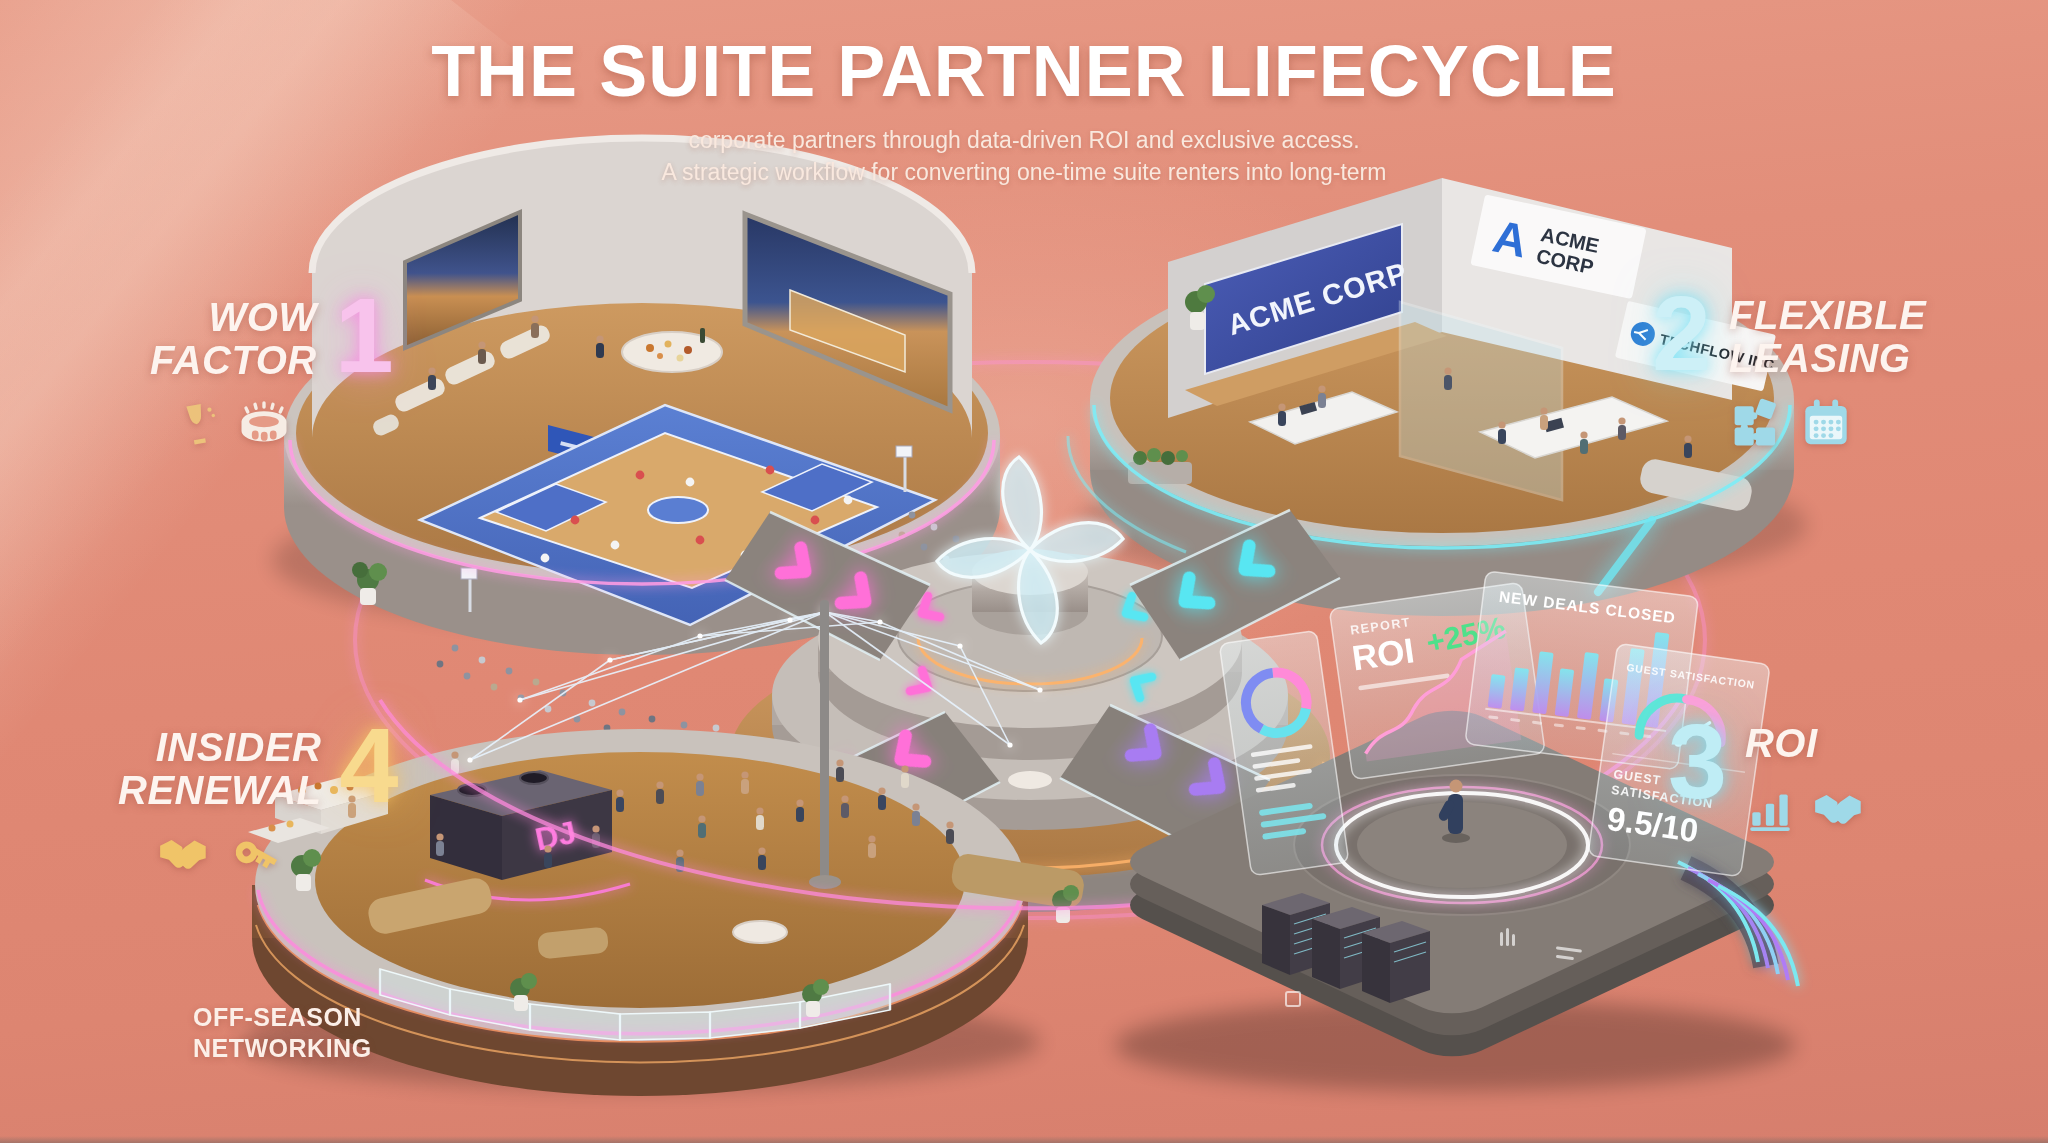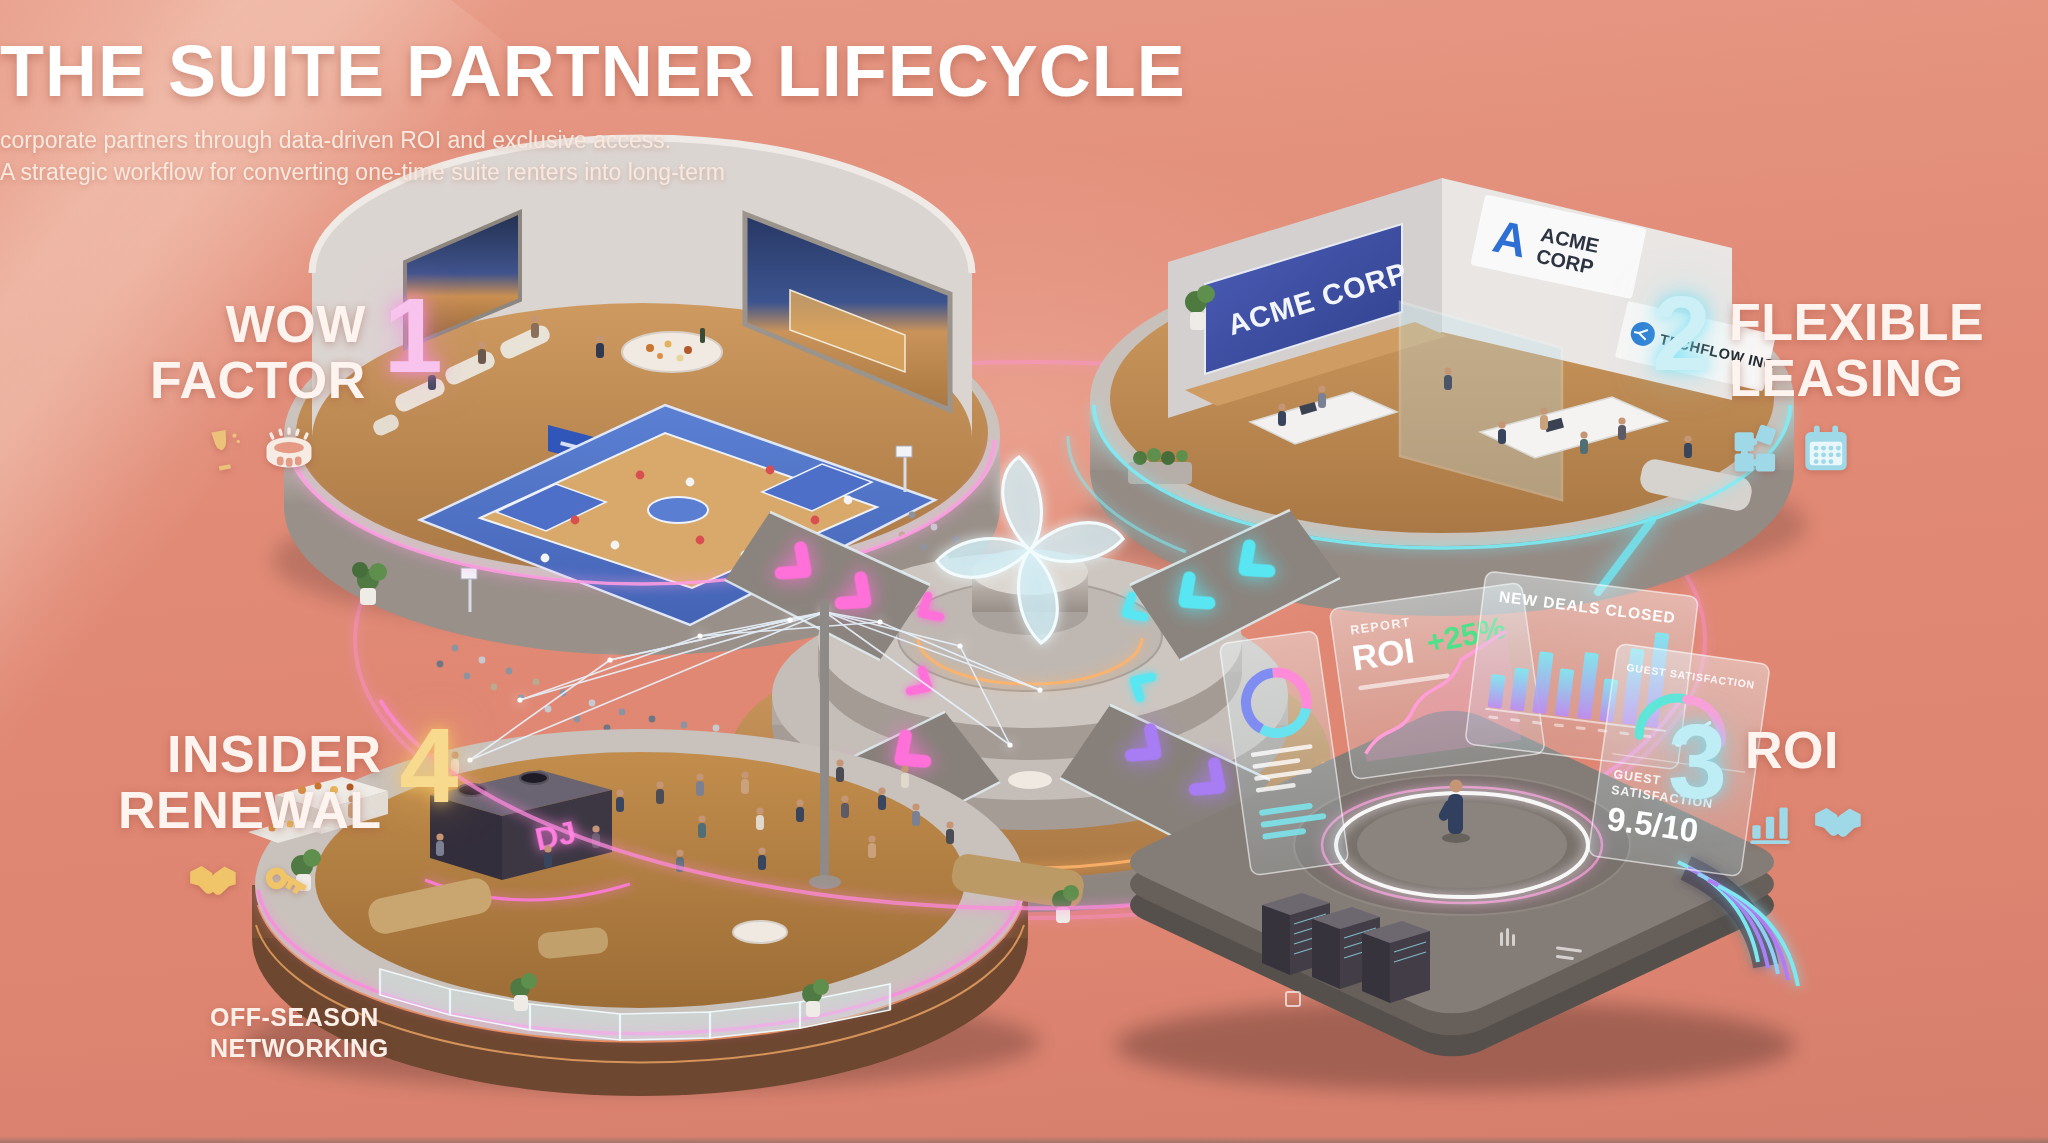--- a/index.html
+++ b/index.html
@@ -11,40 +11,40 @@
   .beam{position:absolute; pointer-events:none;}
   .beam1{left:-420px; top:-260px; width:560px; height:1500px;
     background:linear-gradient(90deg, rgba(255,236,222,0) 0%, rgba(255,236,222,.34) 50%, rgba(255,236,222,0) 100%);
     transform:rotate(38deg);}
   .beam2{left:-120px; top:-300px; width:300px; height:1400px;
     background:linear-gradient(90deg, rgba(255,236,222,0) 0%, rgba(255,236,222,.20) 50%, rgba(255,236,222,0) 100%);
     transform:rotate(38deg);}
   .glowmid{position:absolute; left:520px; top:120px; width:1000px; height:600px; border-radius:50%;
     background:radial-gradient(ellipse at center, rgba(255,220,205,.25) 0%, rgba(255,220,205,0) 65%);}
   svg.world{position:absolute; left:0; top:0;}
-  header{position:absolute; left:0; right:0; top:30px; text-align:left; z-index:5;}
+  header{position:absolute; left:0; right:0; top:30px; text-align:center; z-index:5;}
   .title{font-size:72px; font-weight:800; letter-spacing:1px; color:#ffffff; margin:0;
     text-shadow:0 4px 10px rgba(160,80,60,.45);}
   .subtitle{margin-top:12px; font-size:23px; line-height:1.4; font-weight:500; color:#f9e8de;
     text-shadow:0 2px 5px rgba(160,80,60,.3);}
   .stage{position:absolute; display:flex; gap:18px; z-index:6;}
-  .stage .txt{font-size:52px; font-weight:800; line-height:1.08; color:#fdf4ef;
-    text-shadow:0 2px 8px rgba(150,70,55,.4); letter-spacing:.5px;}
+  .stage .txt{font-size:40px; font-weight:800; line-height:1.08; color:#fdf4ef;
+    text-shadow:0 2px 8px rgba(150,70,55,.4); letter-spacing:.5px;font-style:italic;}
   .stage .num{font-size:106px; font-weight:800; line-height:.82; margin-top:-4px;}
   .n1{color:#f8c3ec; text-shadow:0 0 16px rgba(248,140,228,.95),0 0 44px rgba(248,140,228,.6);}
   .n2{color:#cdf0f7; text-shadow:0 0 16px rgba(120,225,245,.95),0 0 44px rgba(120,225,245,.55);}
   .n3{color:#bfedf5; text-shadow:0 0 16px rgba(120,225,245,.95),0 0 44px rgba(120,225,245,.55);}
   .n4{color:#f8da8e; text-shadow:0 0 16px rgba(245,195,100,.9),0 0 44px rgba(245,195,100,.55);}
   .ta-r{text-align:right;}
   .icons{display:flex; gap:16px; margin-top:16px; align-items:center;}
   .icons.center{justify-content:center;}
   .icons svg{filter:drop-shadow(0 2px 3px rgba(150,70,55,.35));}
   .footnote{position:absolute; left:193px; top:1002px; z-index:6;
     font-size:25px; font-weight:800; line-height:1.22; color:#fcefe8; letter-spacing:.5px;
-    text-shadow:0 2px 6px rgba(150,70,55,.35);margin-left:17px;}
+    text-shadow:0 2px 6px rgba(150,70,55,.35);}
   .bottomedge{position:absolute; left:0; bottom:0; width:100%; height:7px;
     background:linear-gradient(180deg, rgba(120,100,95,0), rgba(120,105,100,.55));}
 </style>
 </head>
 <body>
 
 <div id="scene">
   <div class="beam beam1"></div>
   <div class="beam beam2"></div>
   <div class="glowmid"></div>

